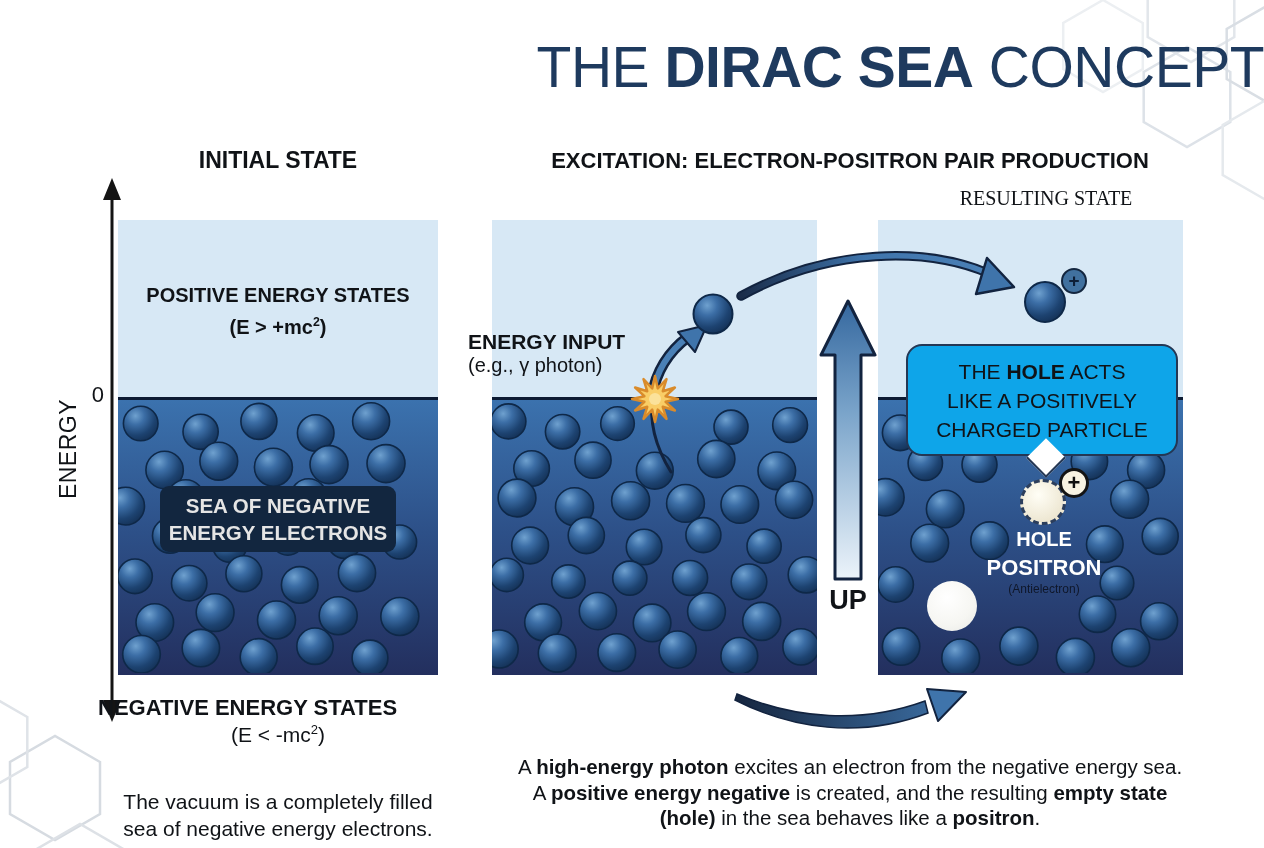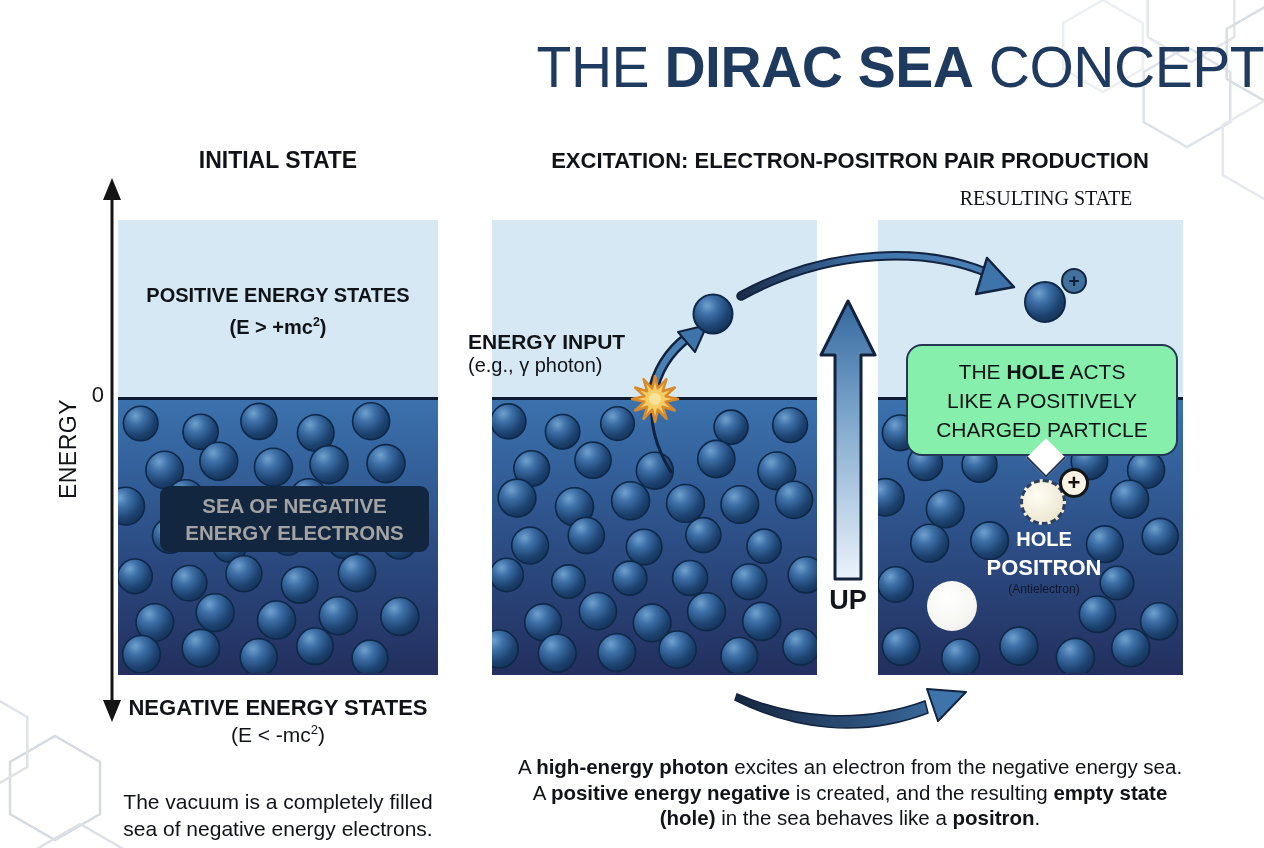--- a/index.html
+++ b/index.html
@@ -22,48 +22,48 @@
   #title .b{font-weight:700;}
   #h-initial{top:147px;left:98px;width:360px;text-align:center;font-size:23px;font-weight:700;}
   #h-vacuum{top:175px;left:98px;width:360px;text-align:center;font-size:21px;font-weight:400;}
   #h-excitation{top:148px;left:450px;width:800px;text-align:center;font-size:22px;font-weight:700;}
   #h-resulting{top:187px;left:896px;width:300px;text-align:center;font-size:20px;font-weight:400;font-family:Liberation Serif, serif;}
   #energy-rot{top:436px;left:8px;width:120px;height:26px;text-align:center;font-size:23px;
               letter-spacing:0.5px;transform:rotate(-90deg);}
   #zero-label{top:382px;left:80px;width:24px;text-align:right;font-size:22px;}
   #pos-states{top:282px;left:118px;width:320px;text-align:center;font-size:20px;font-weight:700;line-height:27px;}
   sup{font-size:0.62em;}
-  #sea-label-box{top:486px;left:160px;width:269px;height:66px;background:#12263f;border-radius:9px;
-                 color:#a3a3a3;text-align:center;font-weight:700;font-size:20.5px;line-height:27px;
+  #sea-label-box{top:486px;left:160px;width:236px;height:66px;background:#12263f;border-radius:9px;
+                 color:#e5e5e5;text-align:center;font-weight:700;font-size:20.5px;line-height:27px;
                  padding-top:6px;box-sizing:border-box;z-index:4;}
   #energy-input{top:330px;left:468px;width:160px;text-align:left;white-space:nowrap;}
   #energy-input .l1{font-size:21px;font-weight:700;}
   #energy-input .l2{font-size:20px;font-weight:400;}
   #up-label{top:585px;left:808px;width:80px;text-align:center;font-size:27px;font-weight:700;}
   #electron-label{top:242px;left:946px;width:200px;text-align:center;font-size:21px;font-weight:700;}
   #electron-badge{top:268px;left:1061px;width:26px;height:26px;border-radius:50%;background:#41719f;
                   border:2.5px solid #13263f;color:#0d1e36;font-weight:700;font-size:19px;
                   line-height:21px;text-align:center;box-sizing:border-box;z-index:4;}
-  #bubble{top:344px;left:906px;width:272px;height:112px;background:#86efac;border:2px solid #243754;
+  #bubble{top:344px;left:906px;width:272px;height:112px;background:#0ea5e9;border:2px solid #243754;
           border-radius:16px;z-index:5;box-sizing:border-box;}
   #bubble-text{padding-top:11px;text-align:center;font-size:21px;line-height:29px;color:#101317;}
   #bubble-text .b{font-weight:700;}
   #bubble-tail{top:444px;left:1032px;width:26px;height:26px;background:#fff;transform:rotate(45deg);
                border-right:2px solid #243754;border-bottom:2px solid #243754;z-index:6;}
   #hole-ball{top:479px;left:1020px;width:46px;height:46px;border-radius:50%;border:3px dashed #2c3e5c;
              background:radial-gradient(circle at 38% 32%,#fffef6 0%,#ece5cf 80%);box-sizing:border-box;z-index:5;}
   #hole-badge{top:468px;left:1059px;width:30px;height:30px;border-radius:50%;background:#f8f3e2;
               border:3px solid #141414;color:#111;font-weight:700;font-size:22px;line-height:24px;
               text-align:center;box-sizing:border-box;z-index:6;}
   #positron-ball{top:581px;left:927px;width:50px;height:50px;border-radius:50%;z-index:4;
                  background:radial-gradient(circle at 40% 33%,#ffffff 0%,#f6f6f2 60%,#e7e8e5 100%);}
   #hole-label{top:528px;left:944px;width:200px;text-align:center;color:#fff;font-size:20px;font-weight:700;}
   #positron-label{top:555px;left:944px;width:200px;text-align:center;color:#fff;font-size:22px;font-weight:700;}
   #antielectron-label{top:582px;left:944px;width:200px;text-align:center;color:#0f172a;font-size:12px;font-weight:400;}
-  #neg-states{top:695px;left:98px;width:360px;text-align:center;font-size:22px;font-weight:700;}
+  #neg-states{top:695px;left:98px;width:360px;text-align:left;font-size:22px;font-weight:700;}
   #neg-formula{top:722px;left:98px;width:360px;text-align:center;font-size:21px;font-weight:400;}
   #vac-caption{top:752px;left:88px;width:380px;text-align:center;font-size:21px;font-weight:400;line-height:27px;margin-top:36px;}
   #footer{top:754px;left:470px;width:760px;text-align:center;font-size:20.5px;font-weight:400;line-height:25.5px;}
   #footer .b{font-weight:700;}
 </style>
 </head>
 <body>
 
 <div id="canvas">
 

